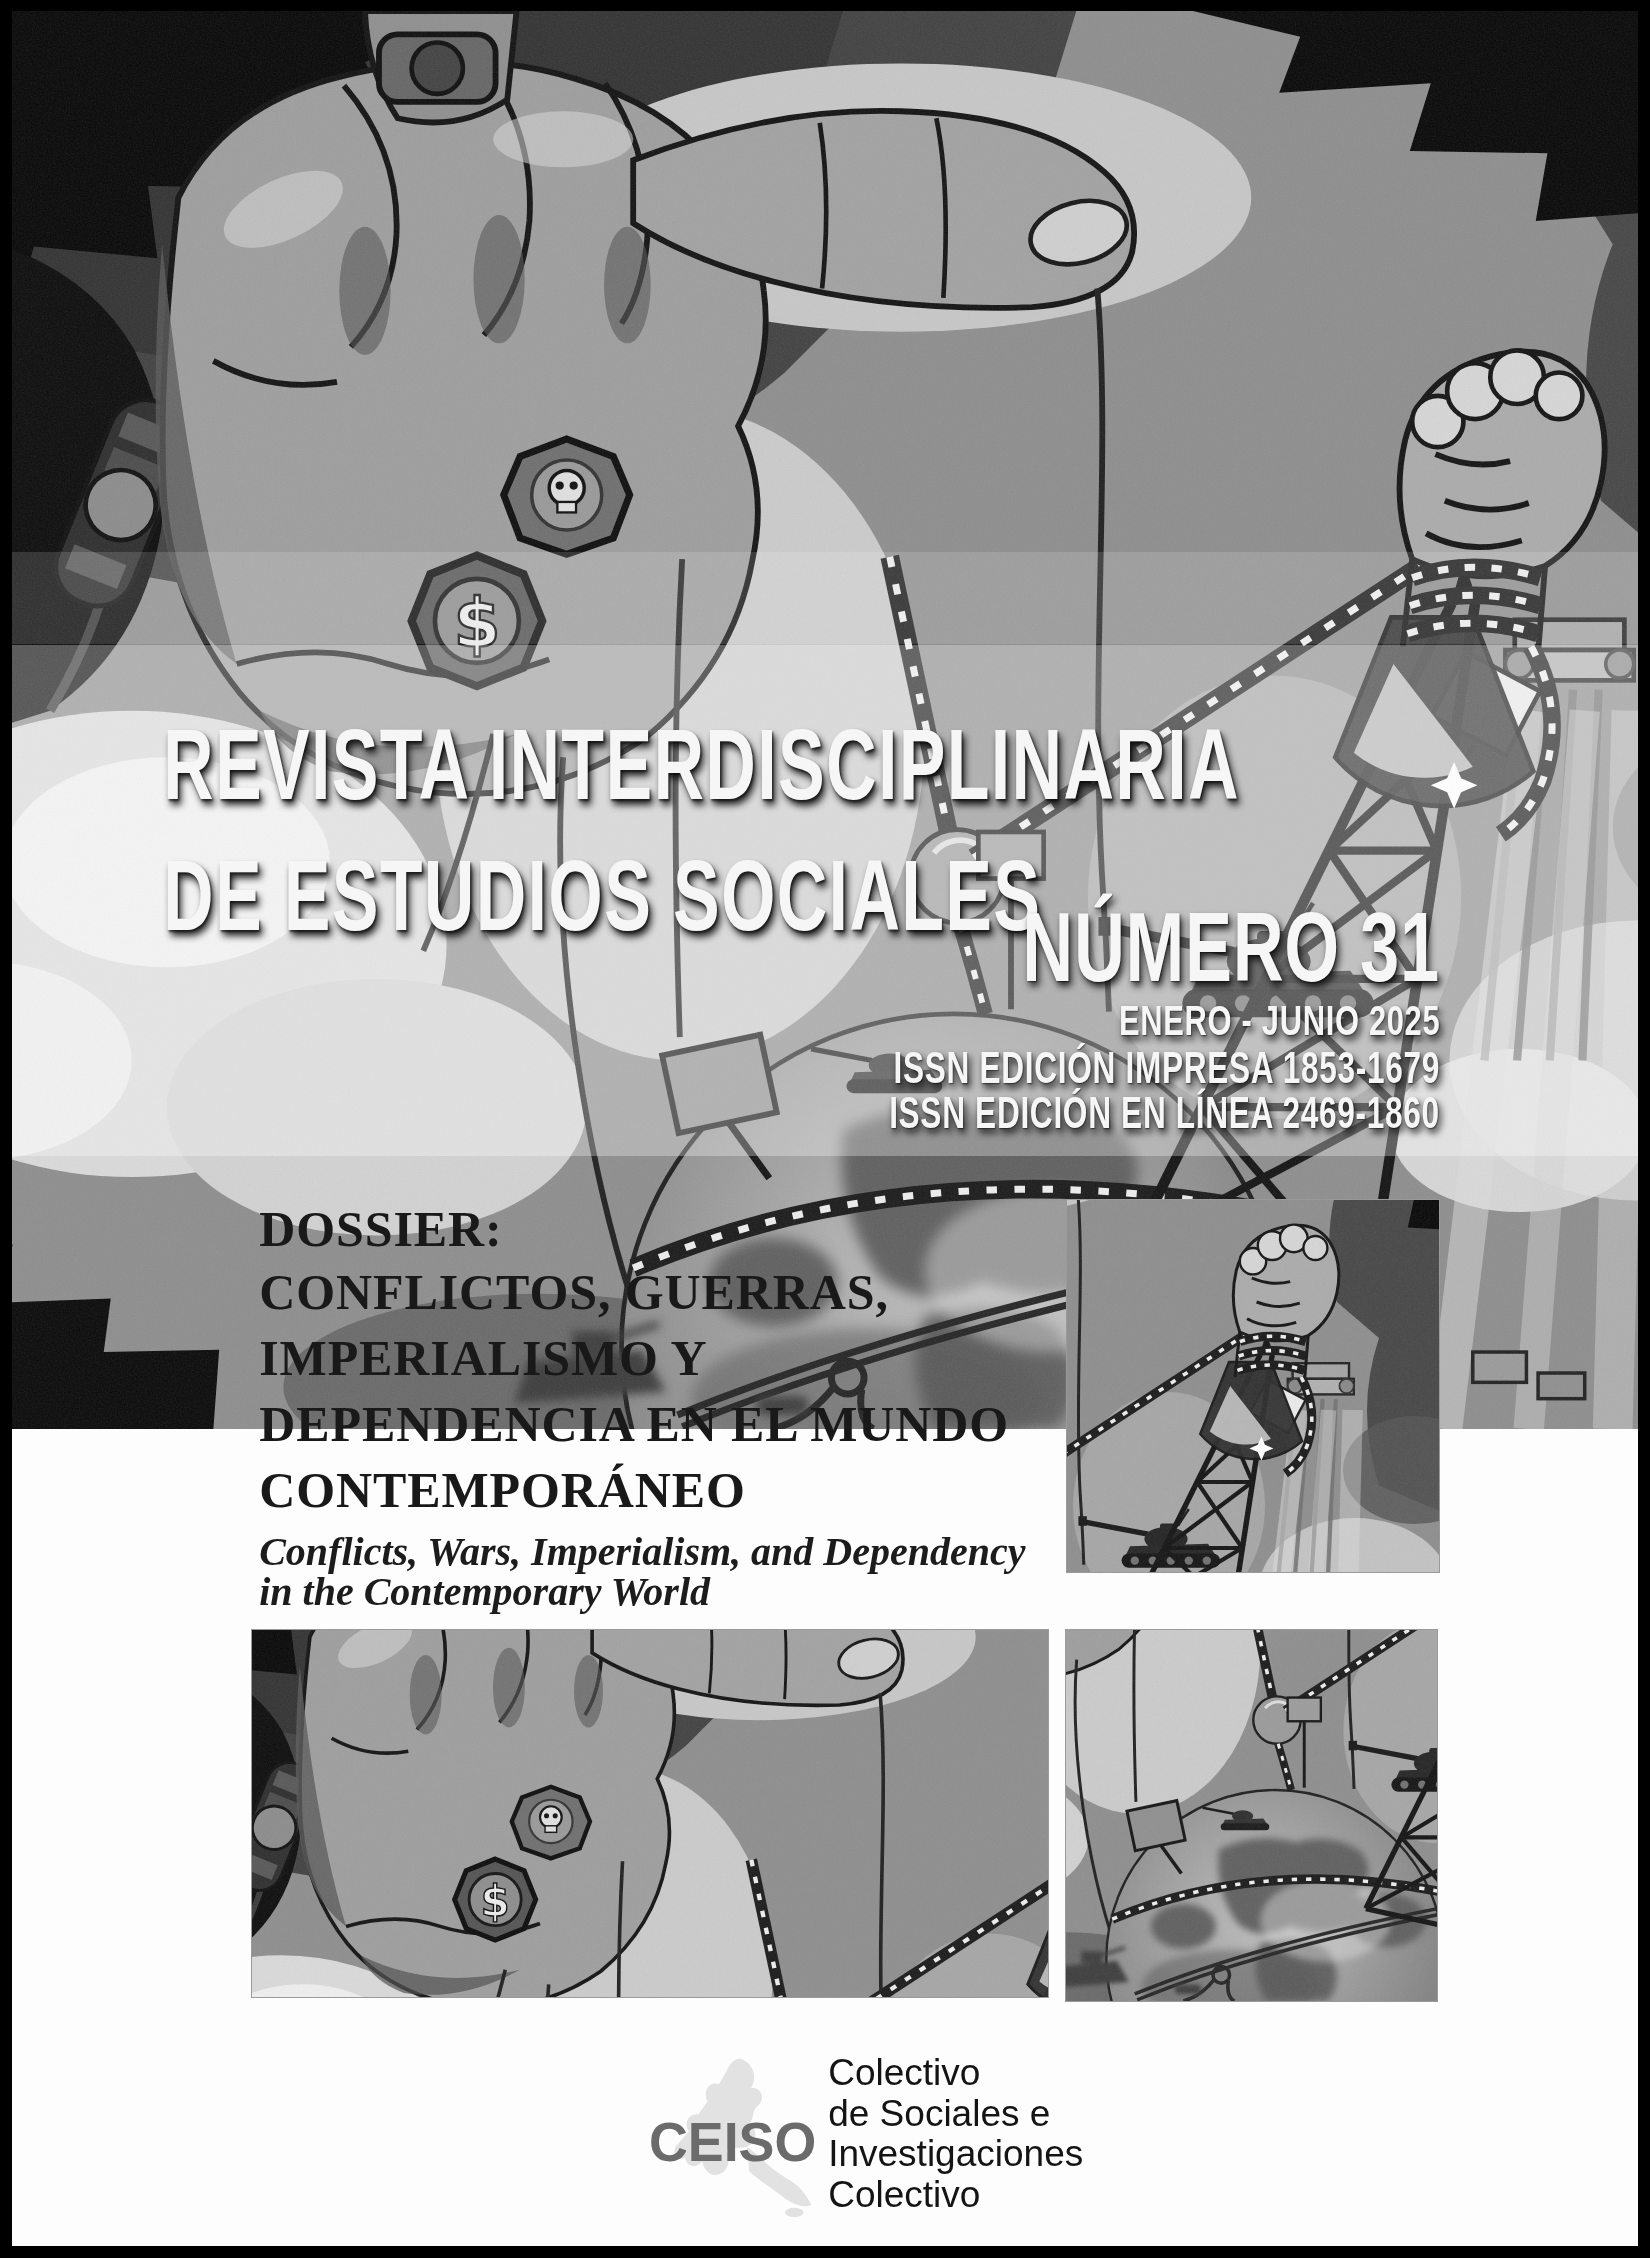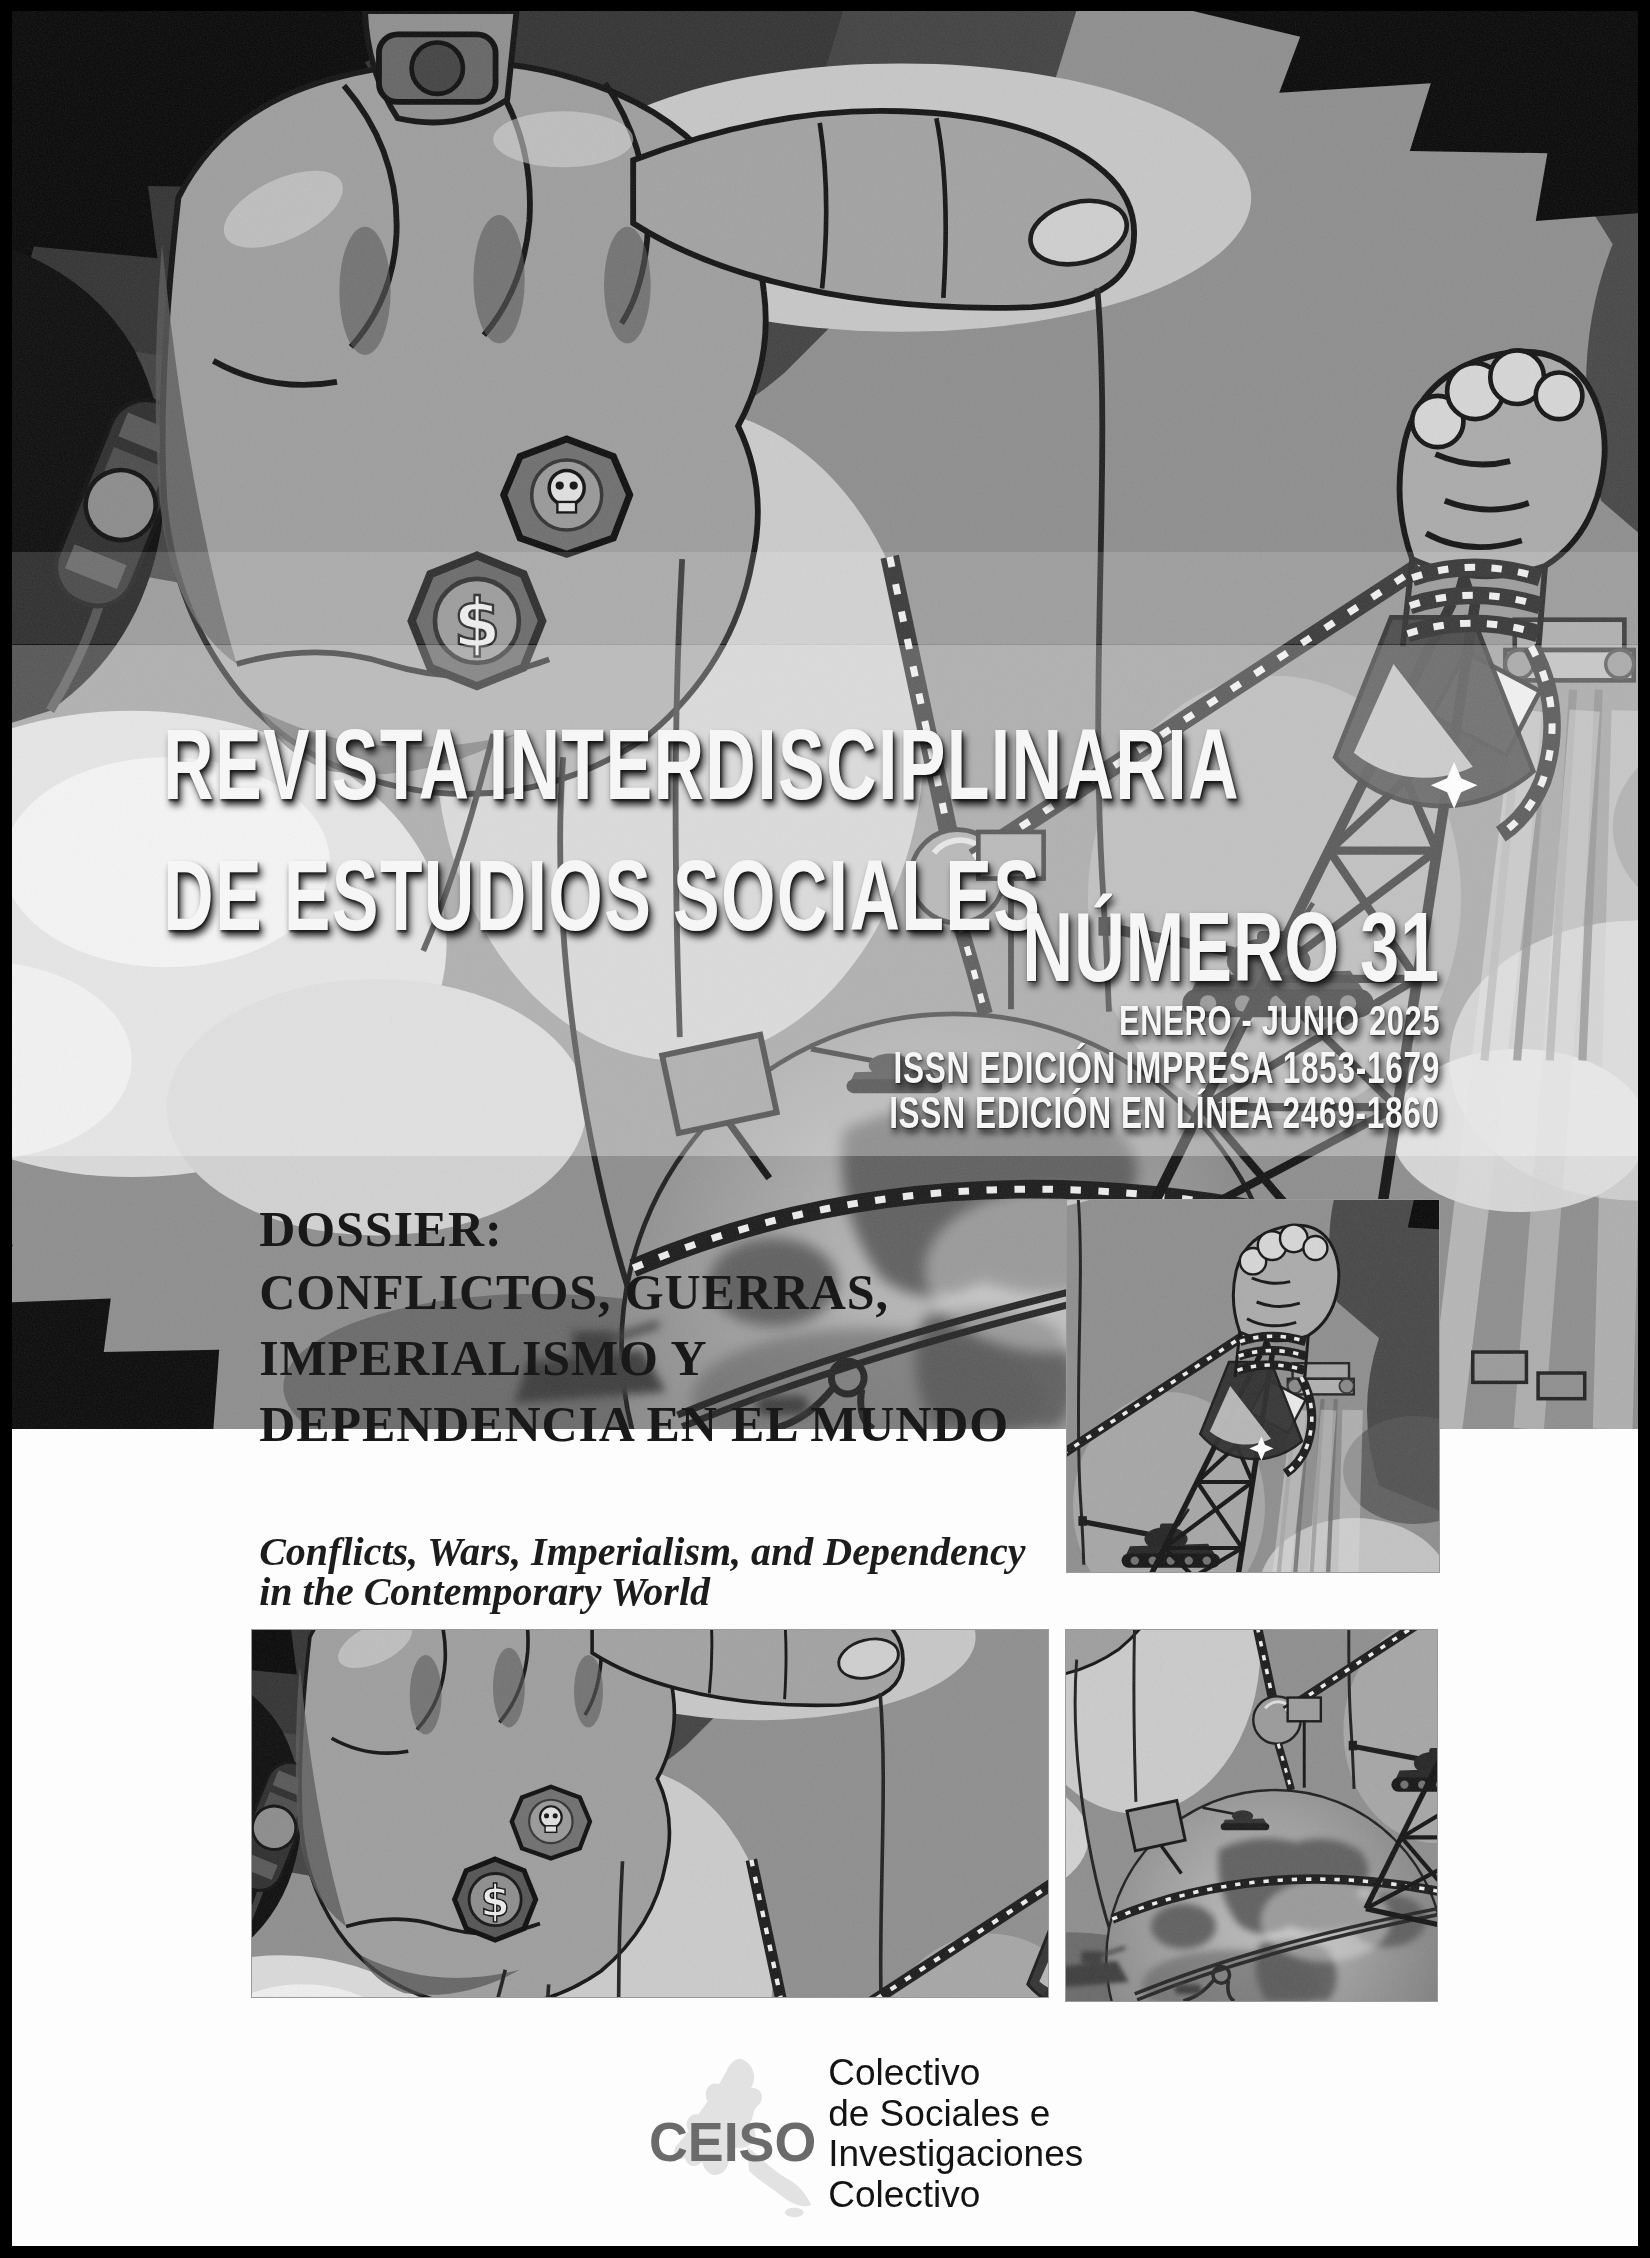--- a/index.html
+++ b/index.html
@@ -314,20 +314,21 @@
       <div id="issue" class="mast right">NÚMERO 31</div>
       <div id="period" class="mast right">ENERO - JUNIO 2025</div>
       <div id="issnp" class="mast right">ISSN EDICIÓN IMPRESA 1853-1679</div>
       <div id="issno" class="mast right">ISSN EDICIÓN EN LÍNEA 2469-1860</div>
     </div>
 
     <div id="dl0" class="dossier-line">DOSSIER:</div>
     <div id="dl1" class="dossier-line">CONFLICTOS, GUERRAS,</div>
     <div id="dl2" class="dossier-line">IMPERIALISMO Y</div>
     <div id="dl3" class="dossier-line">DEPENDENCIA EN EL MUNDO</div>
+    <div id="dl4" class="dossier-line">CONTEMPORÁNEO</div>
     <div id="ds0" class="dossier-sub">Conflicts, Wars, Imperialism, and Dependency</div>
     <div id="ds1" class="dossier-sub">in the Contemporary World</div>
 
     <div id="thumb-fist" class="thumb">
       <svg viewBox="1080 250 620 620" preserveAspectRatio="xMidYMid slice">
           <use href="#art"></use>
         </svg>
     </div>
     <div id="thumb-hand" class="thumb">
       <svg viewBox="230 150 1100 508" preserveAspectRatio="xMidYMid slice">

